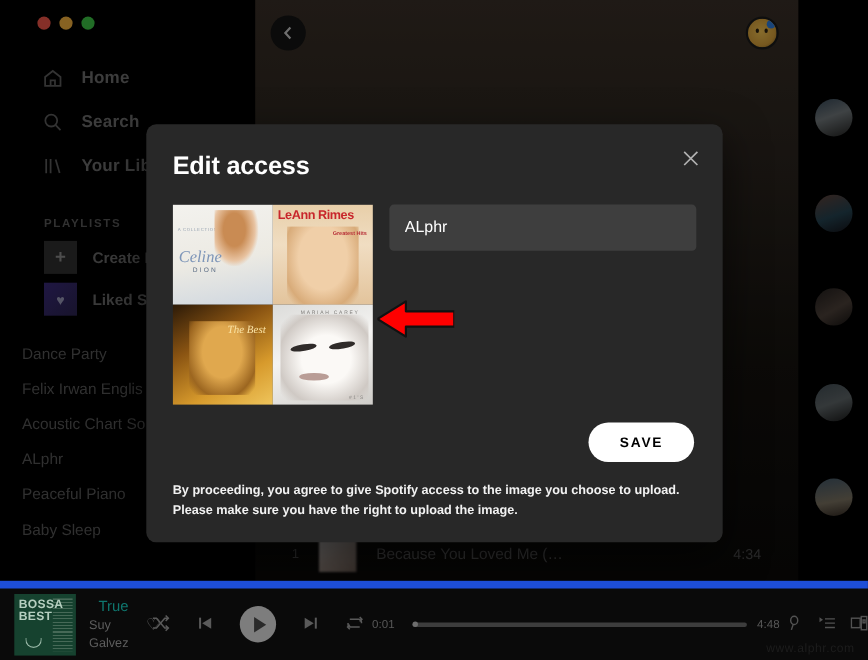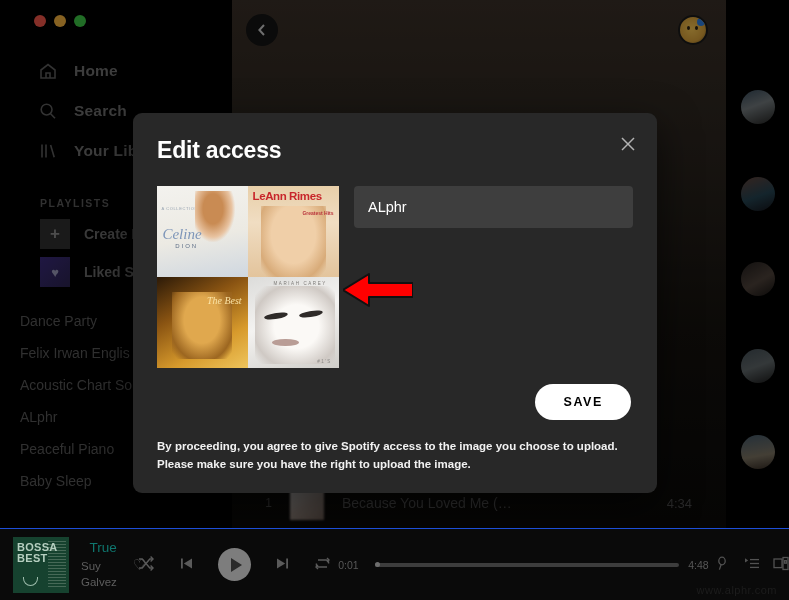--- a/index.html
+++ b/index.html
@@ -159,21 +159,21 @@
   .rail-avatar.a2 { top: 177px; background: linear-gradient(160deg,#9a6a5c 0%,#3c6d83 55%,#22202a 100%); }
   .rail-avatar.a3 { top: 262px; background: linear-gradient(150deg,#3a3330 0%,#7d6a5e 55%,#241f1c 100%); }
   .rail-avatar.a4 { top: 349px; background: linear-gradient(160deg,#6b7d88 0%,#9aa6aa 50%,#2b2b2b 100%); }
   .rail-avatar.a5 { top: 435px; background: linear-gradient(170deg,#6e8fa8 0%,#c7b99e 60%,#55463a 100%); }
 
   
   .player {
     position: absolute; left: 0; bottom: 0;
     width: 789px; height: 72px;
     background: #0a0a0a;
-    border-top: 1px solid #1d4ed8;
+    border-top: 7px solid #1d4ed8;
     display: flex; align-items: center;
   }
   .now {
     display: flex; align-items: center;
     width: 240px; padding-left: 13px; gap: 12px;
   }
   .now-art {
     width: 56px; height: 56px; flex: 0 0 auto;
     background: #16422f; position: relative; overflow: hidden;
   }

